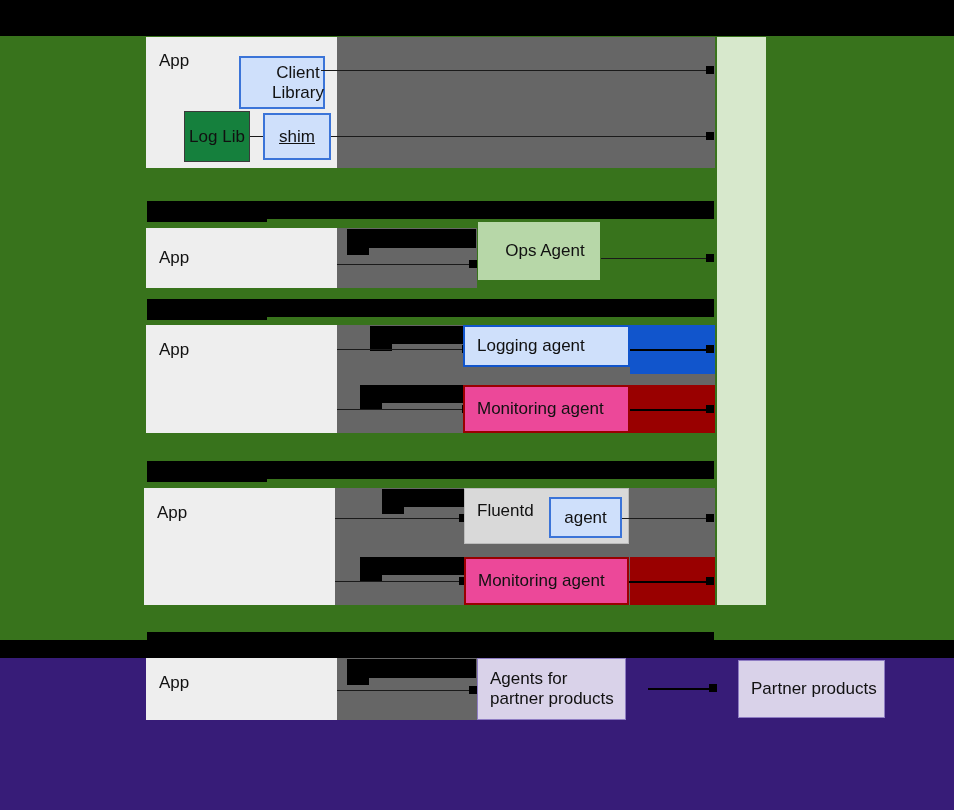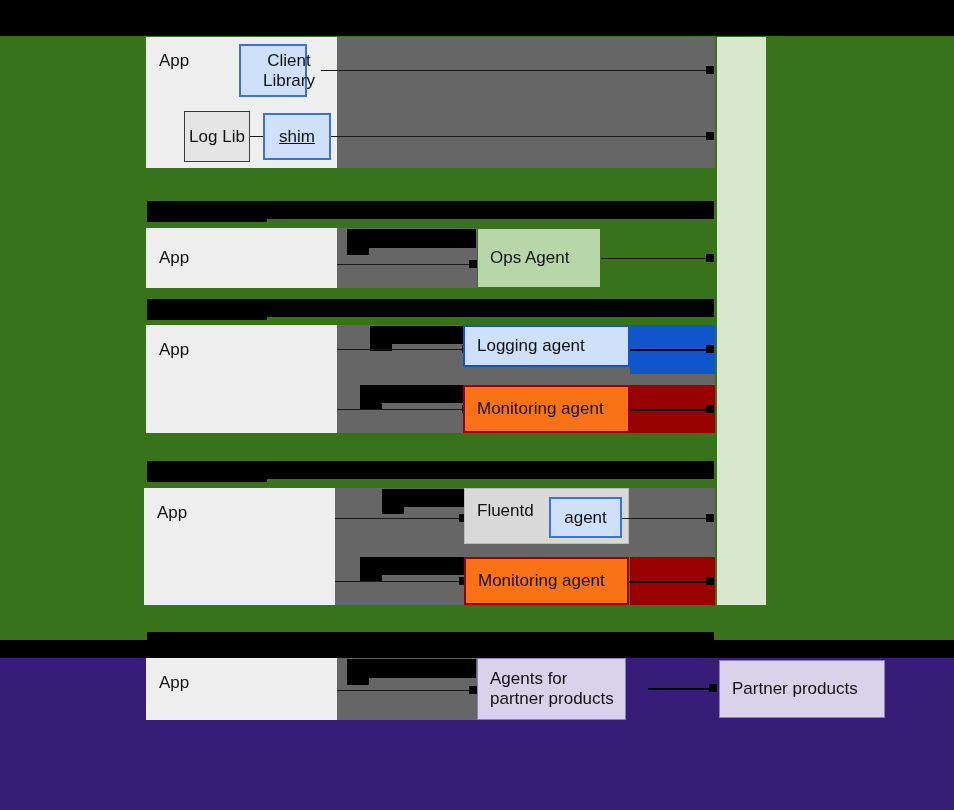--- a/index.html
+++ b/index.html
@@ -15,25 +15,25 @@
   
   #pillar{left:717px;top:37px;width:49px;height:568px;background:#d7e8cc;}
 
   
   .box{box-sizing:border-box;display:flex;align-items:center;
        font-size:17px;color:#111;line-height:1.15;}
   .box.lbl-left{padding-left:12px;}
   .box.center{justify-content:center;text-align:center;}
 
   .app-box{background:#eeeeee;border:1px solid #eeeeee;}
-  .inner-gray{background:#e5e5e5;border:1px solid #3a3a3a;}
+  .inner-gray{background:#15803d;border:1px solid #3a3a3a;}
   .inner-blue{background:#cfe0fb;border:2px solid #3b74d8;}
   .opsagent{background:#b7d7a8;border:1px solid #38731c;}
   .logging{background:#cfe0fb;border:2px solid #1155cc;}
-  .monitoring{background:#f97316;border:2px solid #990000;}
+  .monitoring{background:#ec4899;border:2px solid #990000;}
   .fluentd{background:#d9d9d9;border:1px solid #bbbbbb;}
   .partner{background:#d9d2e9;border:1px solid #8e7cc3;}
 
   
   .redact-gray{background:#666666;}
   .redact-black{background:#000000;}
   .redact-blue{background:#1155cc;}
   .redact-red{background:#990000;}
 
   
@@ -47,21 +47,21 @@
 <div class="abs" id="band-green"></div>
 <div class="abs" id="band-purple"></div>
 <div class="abs" id="pillar"></div>
 
 <div class="abs redact-gray" style="left:337px;top:37px;width:378px;height:131px;"></div>
 
 <div class="abs box app-box lbl-left" style="left:146px;top:37px;width:191px;height:131px;align-items:flex-start;padding-top:13px;">
   <span>App</span>
 </div>
 
-<div class="abs box center inner-blue" style="left:239px;top:44px;width:68px;height:53px;padding-left:32px;">
+<div class="abs box center inner-blue" style="left:239px;top:56px;width:86px;height:53px;padding-left:32px;">
   <span>Client Library</span>
 </div>
 
 <div class="abs box center inner-gray" style="left:184px;top:111px;width:66px;height:51px;">
   <span>Log Lib</span>
 </div>
 
 <div class="abs box center inner-blue" style="left:263px;top:113px;width:68px;height:47px;text-decoration:underline;">
   <span>shim</span>
 </div>
@@ -82,21 +82,21 @@
 <div class="abs box app-box lbl-left" style="left:146px;top:228px;width:191px;height:60px;">
   <span>App</span>
 </div>
 
 <div class="abs redact-black" style="left:347px;top:229px;width:129px;height:19px;"></div>
 <div class="abs redact-black" style="left:347px;top:229px;width:22px;height:26px;"></div>
 
 <div class="abs line" style="left:337px;top:264px;width:138px;"></div>
 <div class="abs arrow" style="left:469px;top:260px;"></div>
 
-<div class="abs box lbl-left opsagent" style="left:477px;top:228px;width:124px;height:60px;">
+<div class="abs box lbl-left opsagent" style="left:477px;top:221px;width:124px;height:60px;justify-content:center;">
   <span>Ops Agent</span>
 </div>
 
 <div class="abs line" style="left:601px;top:258px;width:108px;"></div>
 <div class="abs arrow" style="left:706px;top:254px;"></div>
 
 <div class="abs redact-black" style="left:147px;top:299px;width:567px;height:18px;"></div>
 <div class="abs redact-black" style="left:147px;top:299px;width:120px;height:21px;"></div>
 
 <div class="abs redact-gray" style="left:337px;top:325px;width:378px;height:108px;"></div>
@@ -191,15 +191,15 @@
 <div class="abs line" style="left:337px;top:690px;width:138px;"></div>
 <div class="abs arrow" style="left:469px;top:686px;"></div>
 
 <div class="abs box lbl-left partner" style="left:477px;top:658px;width:149px;height:62px;">
   <span style="display:block;">Agents for partner products</span>
 </div>
 
 <div class="abs line-thick" style="left:648px;top:688px;width:64px;"></div>
 <div class="abs arrow" style="left:709px;top:684px;"></div>
 
-<div class="abs box lbl-left partner" style="left:719px;top:660px;width:166px;height:58px;">
+<div class="abs box lbl-left partner" style="left:738px;top:660px;width:147px;height:58px;">
   <span>Partner products</span>
 </div>
 
 </body></html>

